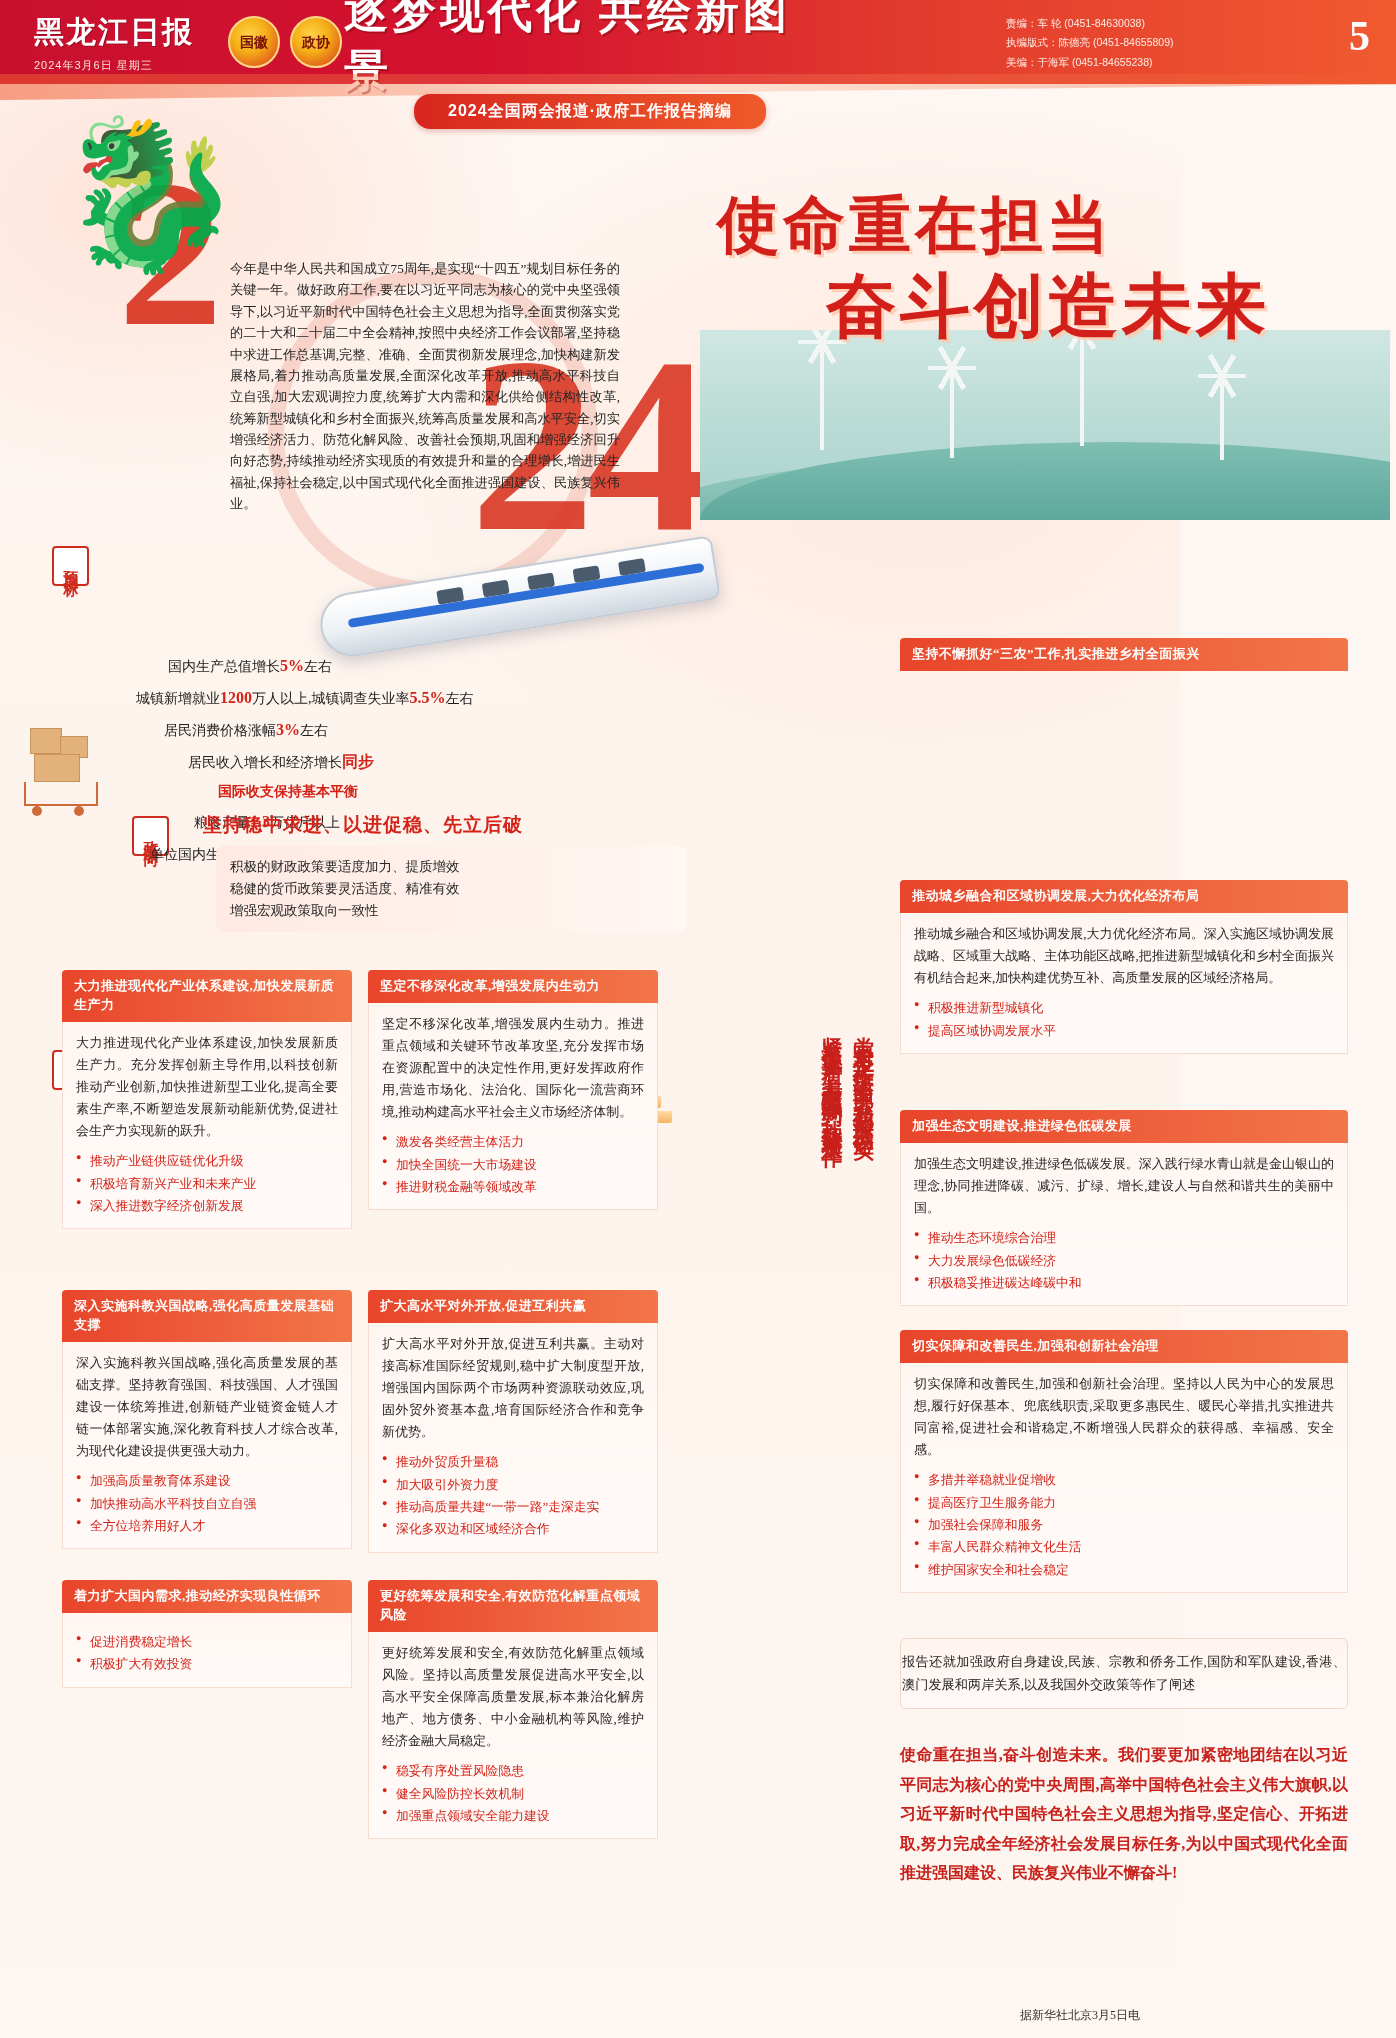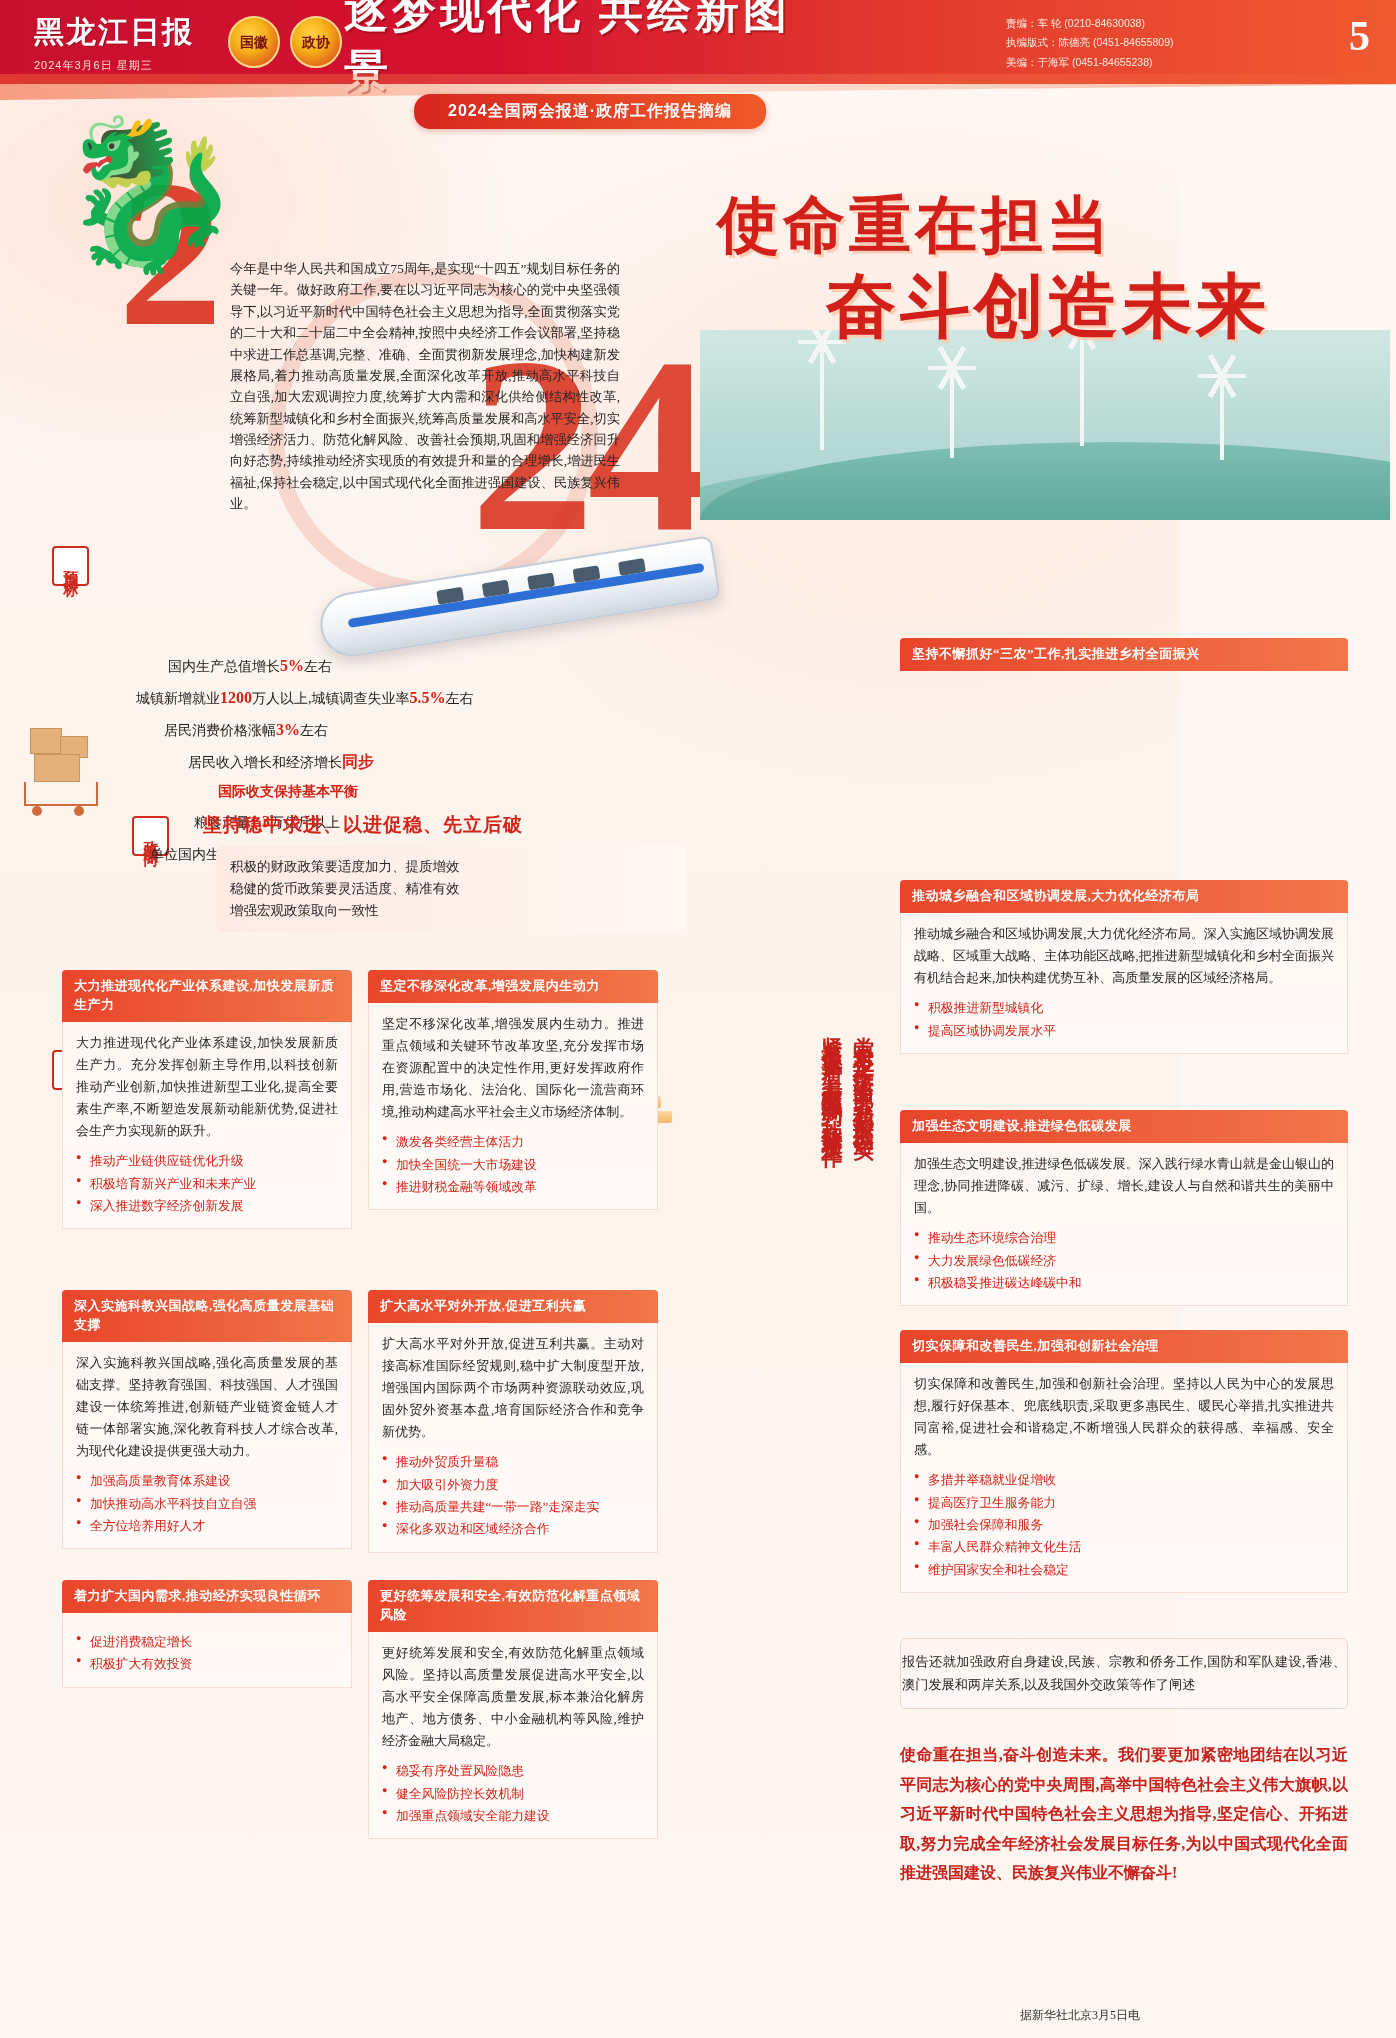--- a/index.html
+++ b/index.html
@@ -299,21 +299,21 @@
     </div>
 
     <div class="mh-emblems">
       <div class="emblem">国徽</div>
       <div class="emblem">政协</div>
     </div>
 
     <div class="mh-title">逐梦现代化 共绘新图景</div>
 
     <div class="mh-credits">
-      <div>责编：车 轮 (0210-84630038)</div>
+      <div>责编：车 轮 (0451-84630038)</div>
       <div>执编版式：陈德亮 (0451-84655809)</div>
       <div>美编：于海军 (0451-84655238)</div>
     </div>
 
     <div class="mh-page">5</div>
     <div class="mh-wave"></div>
   </div>
 
   <div class="ribbon">2024全国两会报道·政府工作报告摘编</div>
 

